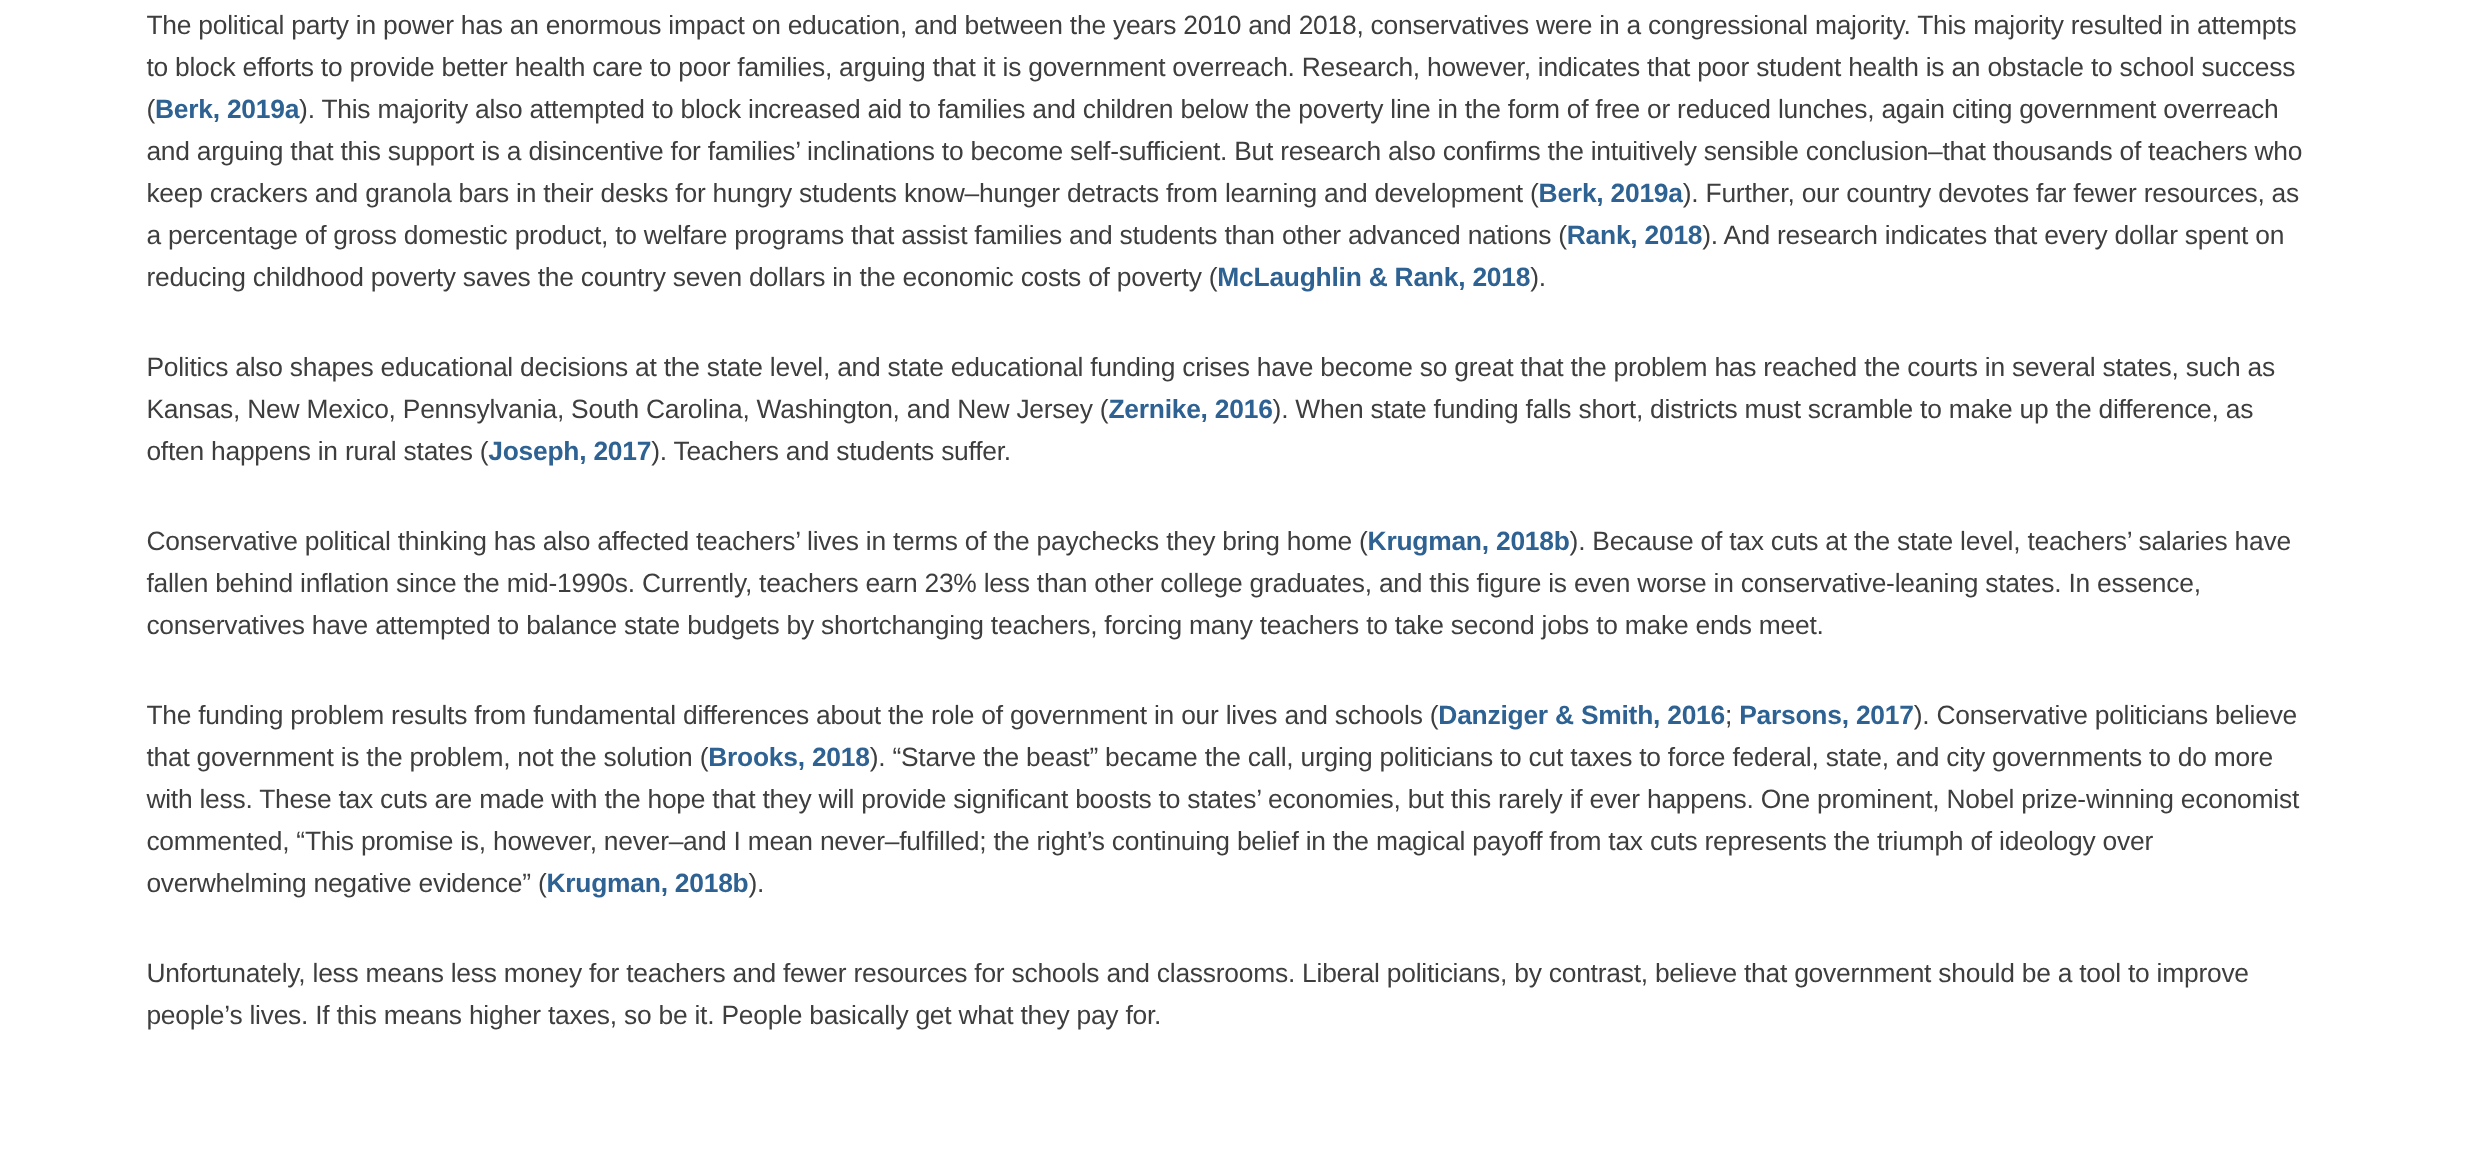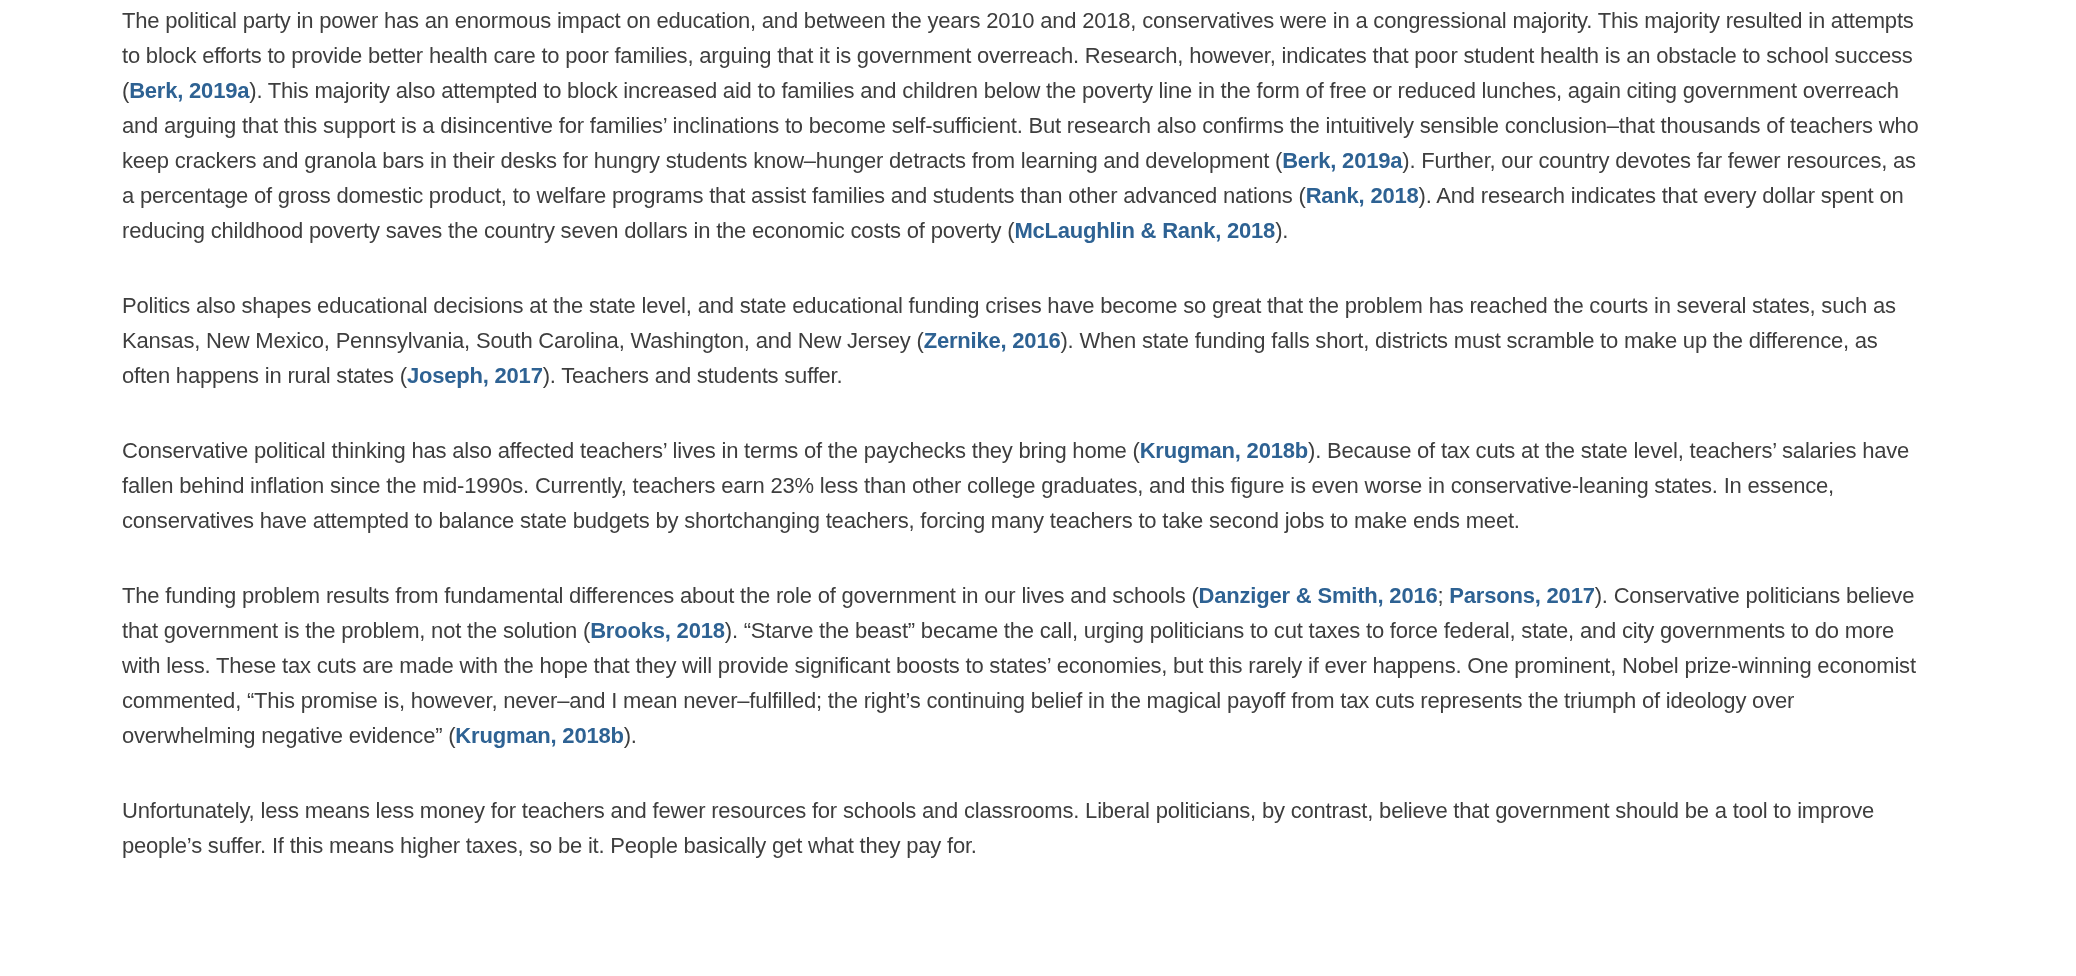--- a/index.html
+++ b/index.html
@@ -33,14 +33,14 @@
   }
 </style>
 </head>
 <body style="background: rgb(255, 255, 255);">
 
 <div class="doc">
     <p class="para"><span>The political party in power has an enormous impact on education, and between the years 2010 and 2018, conservatives were in a congressional majority. This majority resulted in attempts to block efforts to provide better health care to poor families, arguing that it is government overreach. Research, however, indicates that poor student health is an obstacle to school success (</span><a class="cite">Berk, 2019a</a><span>). This majority also attempted to block increased aid to families and children below the poverty line in the form of free or reduced lunches, again citing government overreach and arguing that this support is a disincentive for families’ inclinations to become self-sufficient. But research also confirms the intuitively sensible conclusion–that thousands of teachers who keep crackers and granola bars in their desks for hungry students know–hunger detracts from learning and development (</span><a class="cite">Berk, 2019a</a><span>). Further, our country devotes far fewer resources, as a percentage of gross domestic product, to welfare programs that assist families and students than other advanced nations (</span><a class="cite">Rank, 2018</a><span>). And research indicates that every dollar spent on reducing childhood poverty saves the country seven dollars in the economic costs of poverty (</span><a class="cite">McLaughlin &amp; Rank, 2018</a><span>).</span></p>
     <p class="para"><span>Politics also shapes educational decisions at the state level, and state educational funding crises have become so great that the problem has reached the courts in several states, such as Kansas, New Mexico, Pennsylvania, South Carolina, Washington, and New Jersey (</span><a class="cite">Zernike, 2016</a><span>). When state funding falls short, districts must scramble to make up the difference, as often happens in rural states (</span><a class="cite">Joseph, 2017</a><span>). Teachers and students suffer.</span></p>
     <p class="para"><span>Conservative political thinking has also affected teachers’ lives in terms of the paychecks they bring home (</span><a class="cite">Krugman, 2018b</a><span>). Because of tax cuts at the state level, teachers’ salaries have fallen behind inflation since the mid-1990s. Currently, teachers earn 23% less than other college graduates, and this figure is even worse in conservative-leaning states. In essence, conservatives have attempted to balance state budgets by shortchanging teachers, forcing many teachers to take second jobs to make ends meet.</span></p>
     <p class="para"><span>The funding problem results from fundamental differences about the role of government in our lives and schools (</span><a class="cite">Danziger &amp; Smith, 2016</a><span>; </span><a class="cite">Parsons, 2017</a><span>). Conservative politicians believe that government is the problem, not the solution (</span><a class="cite">Brooks, 2018</a><span>). “Starve the beast” became the call, urging politicians to cut taxes to force federal, state, and city governments to do more with less. These tax cuts are made with the hope that they will provide significant boosts to states’ economies, but this rarely if ever happens. One prominent, Nobel prize-winning economist commented, “This promise is, however, never–and I mean never–fulfilled; the right’s continuing belief in the magical payoff from tax cuts represents the triumph of ideology over overwhelming negative evidence” (</span><a class="cite">Krugman, 2018b</a><span>).</span></p>
-    <p class="para"><span>Unfortunately, less means less money for teachers and fewer resources for schools and classrooms. Liberal politicians, by contrast, believe that government should be a tool to improve people’s suffer. If this means higher taxes, so be it. People basically get what they pay for.</span></p>
+    <p class="para"><span>Unfortunately, less means less money for teachers and fewer resources for schools and classrooms. Liberal politicians, by contrast, believe that government should be a tool to improve people’s lives. If this means higher taxes, so be it. People basically get what they pay for.</span></p>
   </div>
 
 </body></html>

